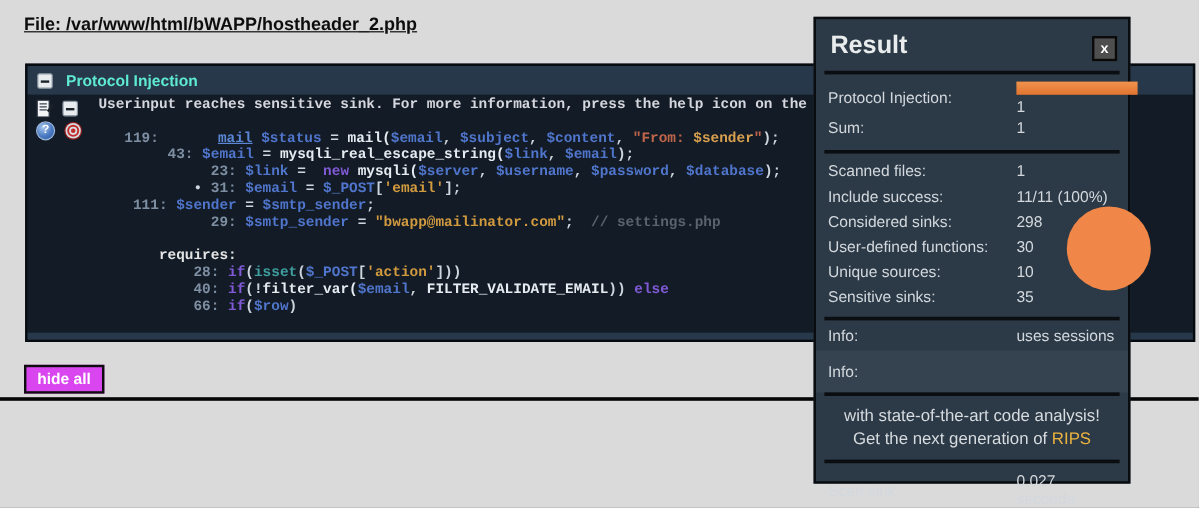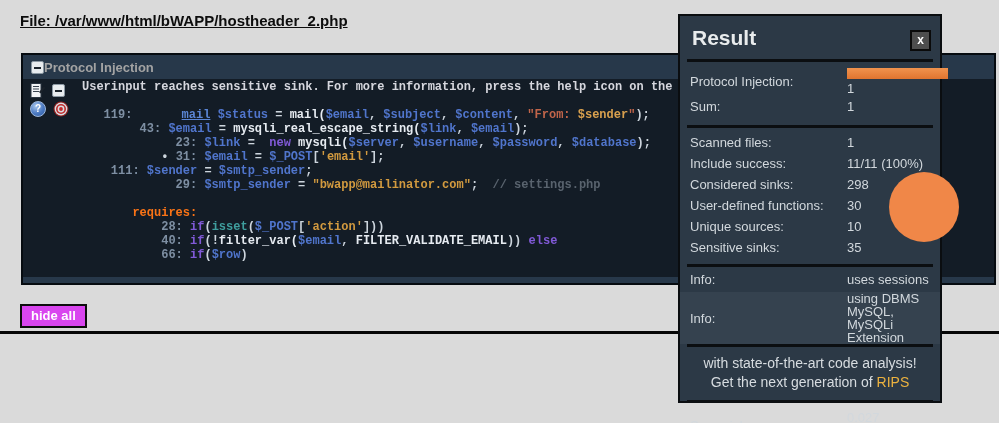--- a/index.html
+++ b/index.html
@@ -7,21 +7,21 @@
         font-family:"Liberation Sans",sans-serif;}
   
   .file-heading{position:absolute;left:20px;top:12px;font-size:15px;font-weight:bold;
         text-decoration:underline;color:#0d0d0d;letter-spacing:0;}
   
   .code-panel{position:absolute;left:21px;top:53px;width:975px;height:232px;
         box-sizing:border-box;border:2px solid #060b10;background:#131c26;
         display:flex;flex-direction:column;}
   .cp-header{height:24px;flex:none;background:#27384a;display:flex;align-items:center;
         padding-left:8px;}
-  .cp-title{color:#a3a3a3;font-size:13px;font-weight:bold;}
+  .cp-title{color:#5eead4;font-size:13px;font-weight:bold;margin-left:11px;}
   .box-icon{width:13px;height:13px;background:#e8ecef;border:1px solid #8b98a3;border-radius:2px;
         position:relative;box-sizing:border-box;flex:none;}
   .box-icon::after{content:"";position:absolute;left:2px;right:2px;top:5px;height:2px;background:#1c242c;}
   .cp-body{position:relative;flex:1;background:#131c26;}
   .cp-footer{height:6px;flex:none;background:#27384a;}
   .icon-col{position:absolute;left:7px;top:4px;width:44px;}
   .icon-row{display:flex;gap:7px;margin-bottom:3px;align-items:center;}
   .help-icon{width:16px;height:16px;border-radius:50%;
         background:radial-gradient(circle at 35% 30%,#a6c6ef,#4b79c1 55%,#2d5aa0);
         border:1px solid #9db8dd;box-sizing:border-box;color:#fff;font-size:10px;font-weight:bold;
@@ -35,21 +35,21 @@
   .lnk{color:#5b86d6;text-decoration:underline;margin-left:42px;}
   .var{color:#5075cc;}
   .op{color:#cdd5dd;}
   .fn{color:#e6ebf1;margin-top:20px;}
   .str{color:#d29a3f;}
   .strr{color:#c1654a;}
   .strv{color:#d8a04e;}
   .kw{color:#8059d6;}
   .tl{color:#3f9e9e;}
   .cm{color:#59636e;}
-  .req{color:#f97316;}
+  .req{color:#e5e5e5;}
   
   .hide-all{position:absolute;left:20px;top:304px;background:#d946ef;color:#fff;
         border:2px solid #0d0d0d;font-weight:bold;font-size:13px;padding:2px 9px 3px;
         font-family:"Liberation Sans",sans-serif;cursor:pointer;}
   .page-divider{position:absolute;left:0;top:331px;width:999px;height:3px;background:#060606;}
   
   .result-panel{position:absolute;left:678px;top:14px;width:264px;height:389px;box-sizing:border-box;
         background:#2c3946;border:2px solid #0a0d10;z-index:5;color:#d2d8dd;font-size:13px;}
   .rp-title{padding:10px 12px 9px;font-size:21px;font-weight:bold;color:#e9eced;}
   .rp-close{position:absolute;right:9px;top:14px;width:21px;height:21px;box-sizing:border-box;
@@ -166,21 +166,20 @@
     <div class="pie" style="background: rgb(240, 135, 72);"></div>
     <div class="rp-div"></div>
 
     <div class="sec-info" id="info-rows">
         <div class="prow">
           <span class="plabel">Info:</span>
           <span class="pvalue">uses sessions</span>
         </div>
         <div class="prow alt">
           <span class="plabel">Info:</span>
-          <span class="pvalue">using DBMS MySQL, MySQLi Extension</span>
         </div>
       </div>
     <div class="rp-div"></div>
 
     <div class="promo">
       <div>with state-of-the-art code analysis!</div>
       <div><span>Get the next generation of </span><a class="rips-link">RIPS</a></div>
     </div>
     <div class="rp-div"></div>
 

